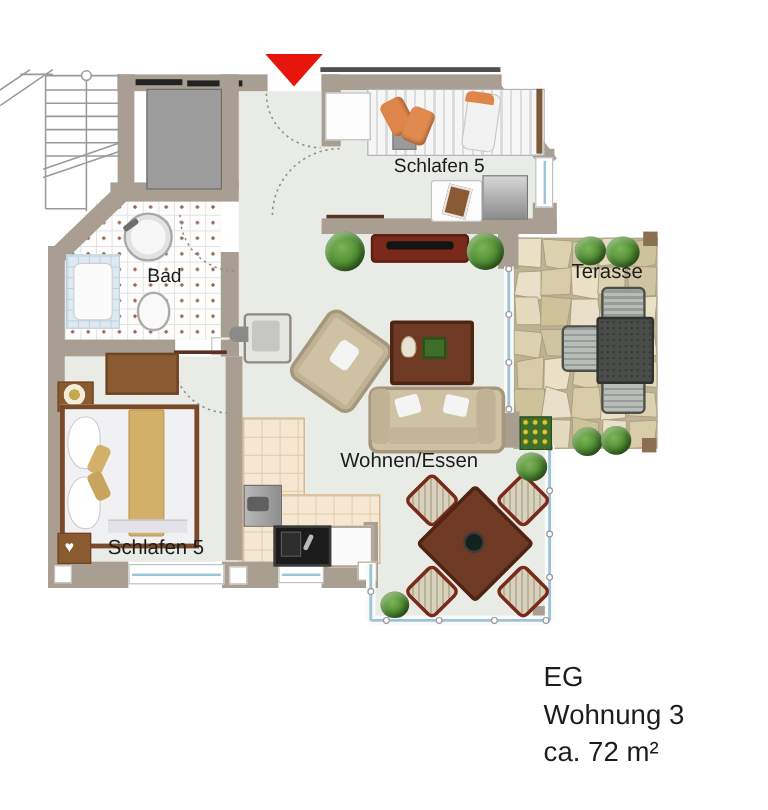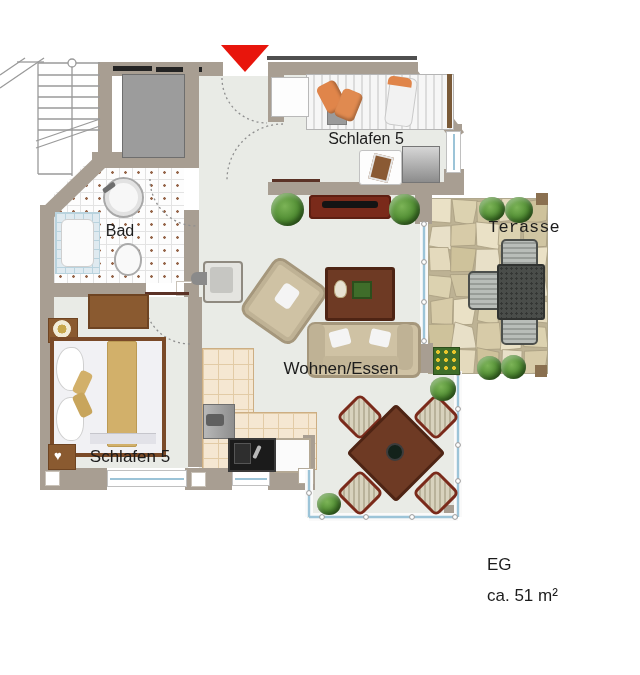--- a/index.html
+++ b/index.html
@@ -10,21 +10,21 @@
   html,body{margin:0;padding:0;background:#fff;}
   .stage{position:relative;width:640px;height:675px;background:#fff;overflow:hidden;
          font-family:"Liberation Sans",sans-serif;color:var(--ink);}
   .abs{position:absolute;}
   .floor{position:absolute;background:var(--floor);}
   .wall{position:absolute;background:var(--wall);}
   .mask{position:absolute;background:#fff;}
   .blackbar{position:absolute;background:#232323;}
   .room-label{position:absolute;transform:translate(-50%,-50%);font-size:16px;color:var(--ink);white-space:nowrap;}
   .big{font-size:17px;}
-  .info{position:absolute;left:453px;top:549px;font-size:17px;line-height:31px;color:var(--ink);margin-left:34px;}
+  .info{position:absolute;left:453px;top:549px;font-size:23px;line-height:31px;color:var(--ink);}
   .tri{position:absolute;width:0;height:0;border-left:24px solid transparent;
        border-right:24px solid transparent;border-top:27px solid var(--red);}
   
   .win-h{position:absolute;background:#fff;border:1px solid #c0c0c0;}
   .win-h::after{content:"";position:absolute;left:2px;right:2px;top:50%;margin-top:-1px;height:2px;background:#9cc4d8;}
   .win-v{position:absolute;background:#fff;border:1px solid #c0c0c0;}
   .win-v::after{content:"";position:absolute;top:2px;bottom:2px;left:50%;margin-left:-1px;width:2px;background:#9cc4d8;}
   
   .bath{background-color:var(--bathtile);
     background-image:
@@ -310,23 +310,24 @@
   <div class="gray-chair" style="left:501px;top:315px;width:33px;height:26px;"></div>
   <div class="gray-chair" style="left:468px;top:271px;width:30px;height:35px;"></div>
   <div class="abs" style="left:497px;top:264px;width:44px;height:52px;background:#4a4d4a;border:2px solid #303230;border-radius:3px;background-image:radial-gradient(circle,#343634 1px,transparent 1.3px);background-size:5px 5px;"></div>
   <div class="plant" style="left:479px;top:197px;width:26px;height:24px;"></div>
   <div class="plant" style="left:505px;top:197px;width:28px;height:26px;"></div>
   <div class="plant" style="left:477px;top:356px;width:25px;height:24px;"></div>
   <div class="plant" style="left:501px;top:355px;width:25px;height:24px;"></div>
   <div class="abs" style="left:433px;top:347px;width:25px;height:26px;background:#3f6d2a;border:1px solid #2c4e1c;background-image:radial-gradient(circle,#e8c62c 1.8px,transparent 2.2px);background-size:8px 8px;"></div>
 
   <div class="room-label" style="left:366px;top:139px;">Schlafen 5</div>
-  <div class="room-label" style="left:120px;top:231px;">Bad</div>
-  <div class="room-label big" style="left:524px;top:227px;font-family:Liberation Mono, monospace;">Terasse</div>
+  <div class="room-label" style="left:137px;top:231px;">Bad</div>
+  <div class="room-label big" style="left:506px;top:227px;">Terasse</div>
   <div class="room-label big" style="left:130px;top:457px;">Schlafen 5</div>
-  <div class="room-label big" style="left:341px;top:369px;">Wohnen/Essen</div>
+  <div class="room-label big" style="left:341px;top:384px;">Wohnen/Essen</div>
 
   <div class="info">
     <div class="lbl-wrap">EG</div>
-    <div class="lbl-wrap">ca. 51 m²</div>
+    <div class="lbl-wrap">Wohnung 3</div>
+    <div class="lbl-wrap">ca. 72 m²</div>
   </div>
 
 </div>
 
 </body></html>

